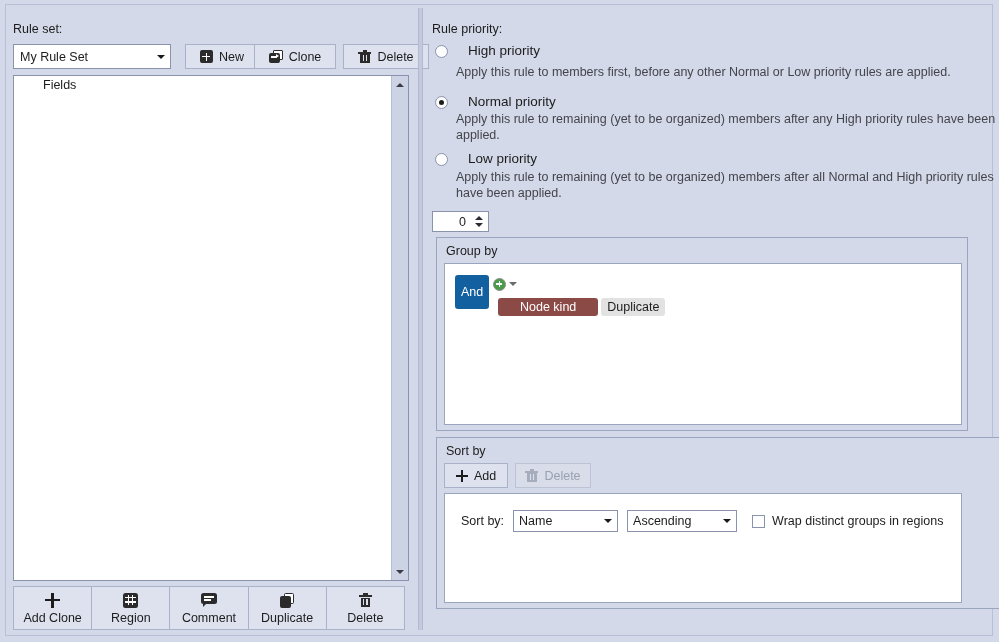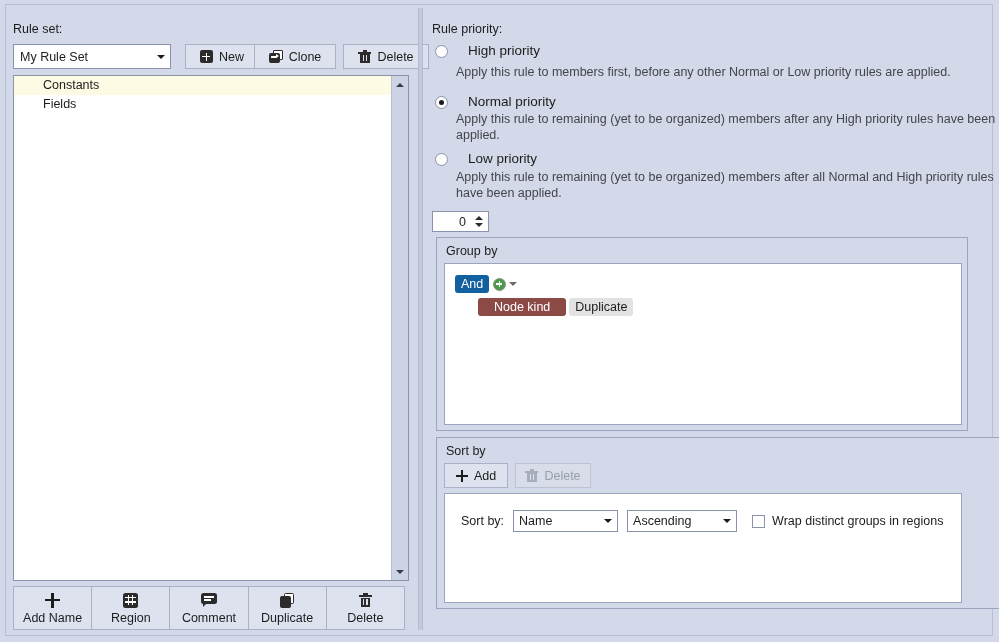--- a/index.html
+++ b/index.html
@@ -438,21 +438,21 @@
     background: #ffffff;
     border: 1px solid #9aa5c0;
     box-sizing: border-box;
   }
 
   
   .chip-and {
     position: absolute;
     left: 10px; top: 11px;
     height: 18px;
-    padding: 0 6px;
+    padding: 8px 6px;
     background: #12609f;
     border-radius: 3px;
     color: #ffffff;
     font-size: 12.5px;
     line-height: 18px;
     white-space: nowrap;
     text-align: center;
   }
   .add-cond {
     position: absolute;
@@ -479,27 +479,28 @@
 
   .chip-row-2 {
     position: absolute;
     left: 33px; top: 34px;
     display: flex;
     align-items: center;
     gap: 3px;
   }
   .chip-key {
     height: 18px;
-    padding: 0 16px;
+    padding: 0 22px;
     background: #8c4a47;
     border-radius: 3px;
     color: #ffffff;
     font-size: 12.5px;
     line-height: 18px;
     white-space: nowrap;
+    margin-left: 20px;
   }
   .chip-val {
     height: 18px;
     padding: 0 6px;
     background: #e2e2e2;
     border-radius: 3px;
     color: #1c1c1c;
     font-size: 12.5px;
     line-height: 18px;
     white-space: nowrap;
@@ -608,42 +609,41 @@
           <span class="lid"></span>
         <span class="body">
             <span class="s1"></span>
             <span class="s2"></span>
           </span>
       </span>
       <span class="lbl">Delete</span>
     </div>
 
     <div class="listbox">
-      <div class="list-item selected">Constants</div>
       <div class="list-item">Fields</div>
 
       <div class="list-scroll">
         <div class="sb-arrow up">
             <span class="sb-tri-up"></span>
           </div>
         <div class="sb-arrow down">
             <span class="sb-tri-down"></span>
           </div>
       </div>
     </div>
 
     <div class="bottom-toolbar">
       <div class="bigbtn">
         <span class="glyph">
           <span class="plus-big">
               <span class="h"></span>
               <span class="v"></span>
             </span>
         </span>
-        <span class="cap">Add Name</span>
+        <span class="cap">Add Clone</span>
       </div>
 
       <div class="bigbtn">
         <span class="glyph">
           <span class="region-ico">
               <span class="v1"></span>
               <span class="v2"></span>
               <span class="h1"></span>
               <span class="h2"></span>
             </span>

